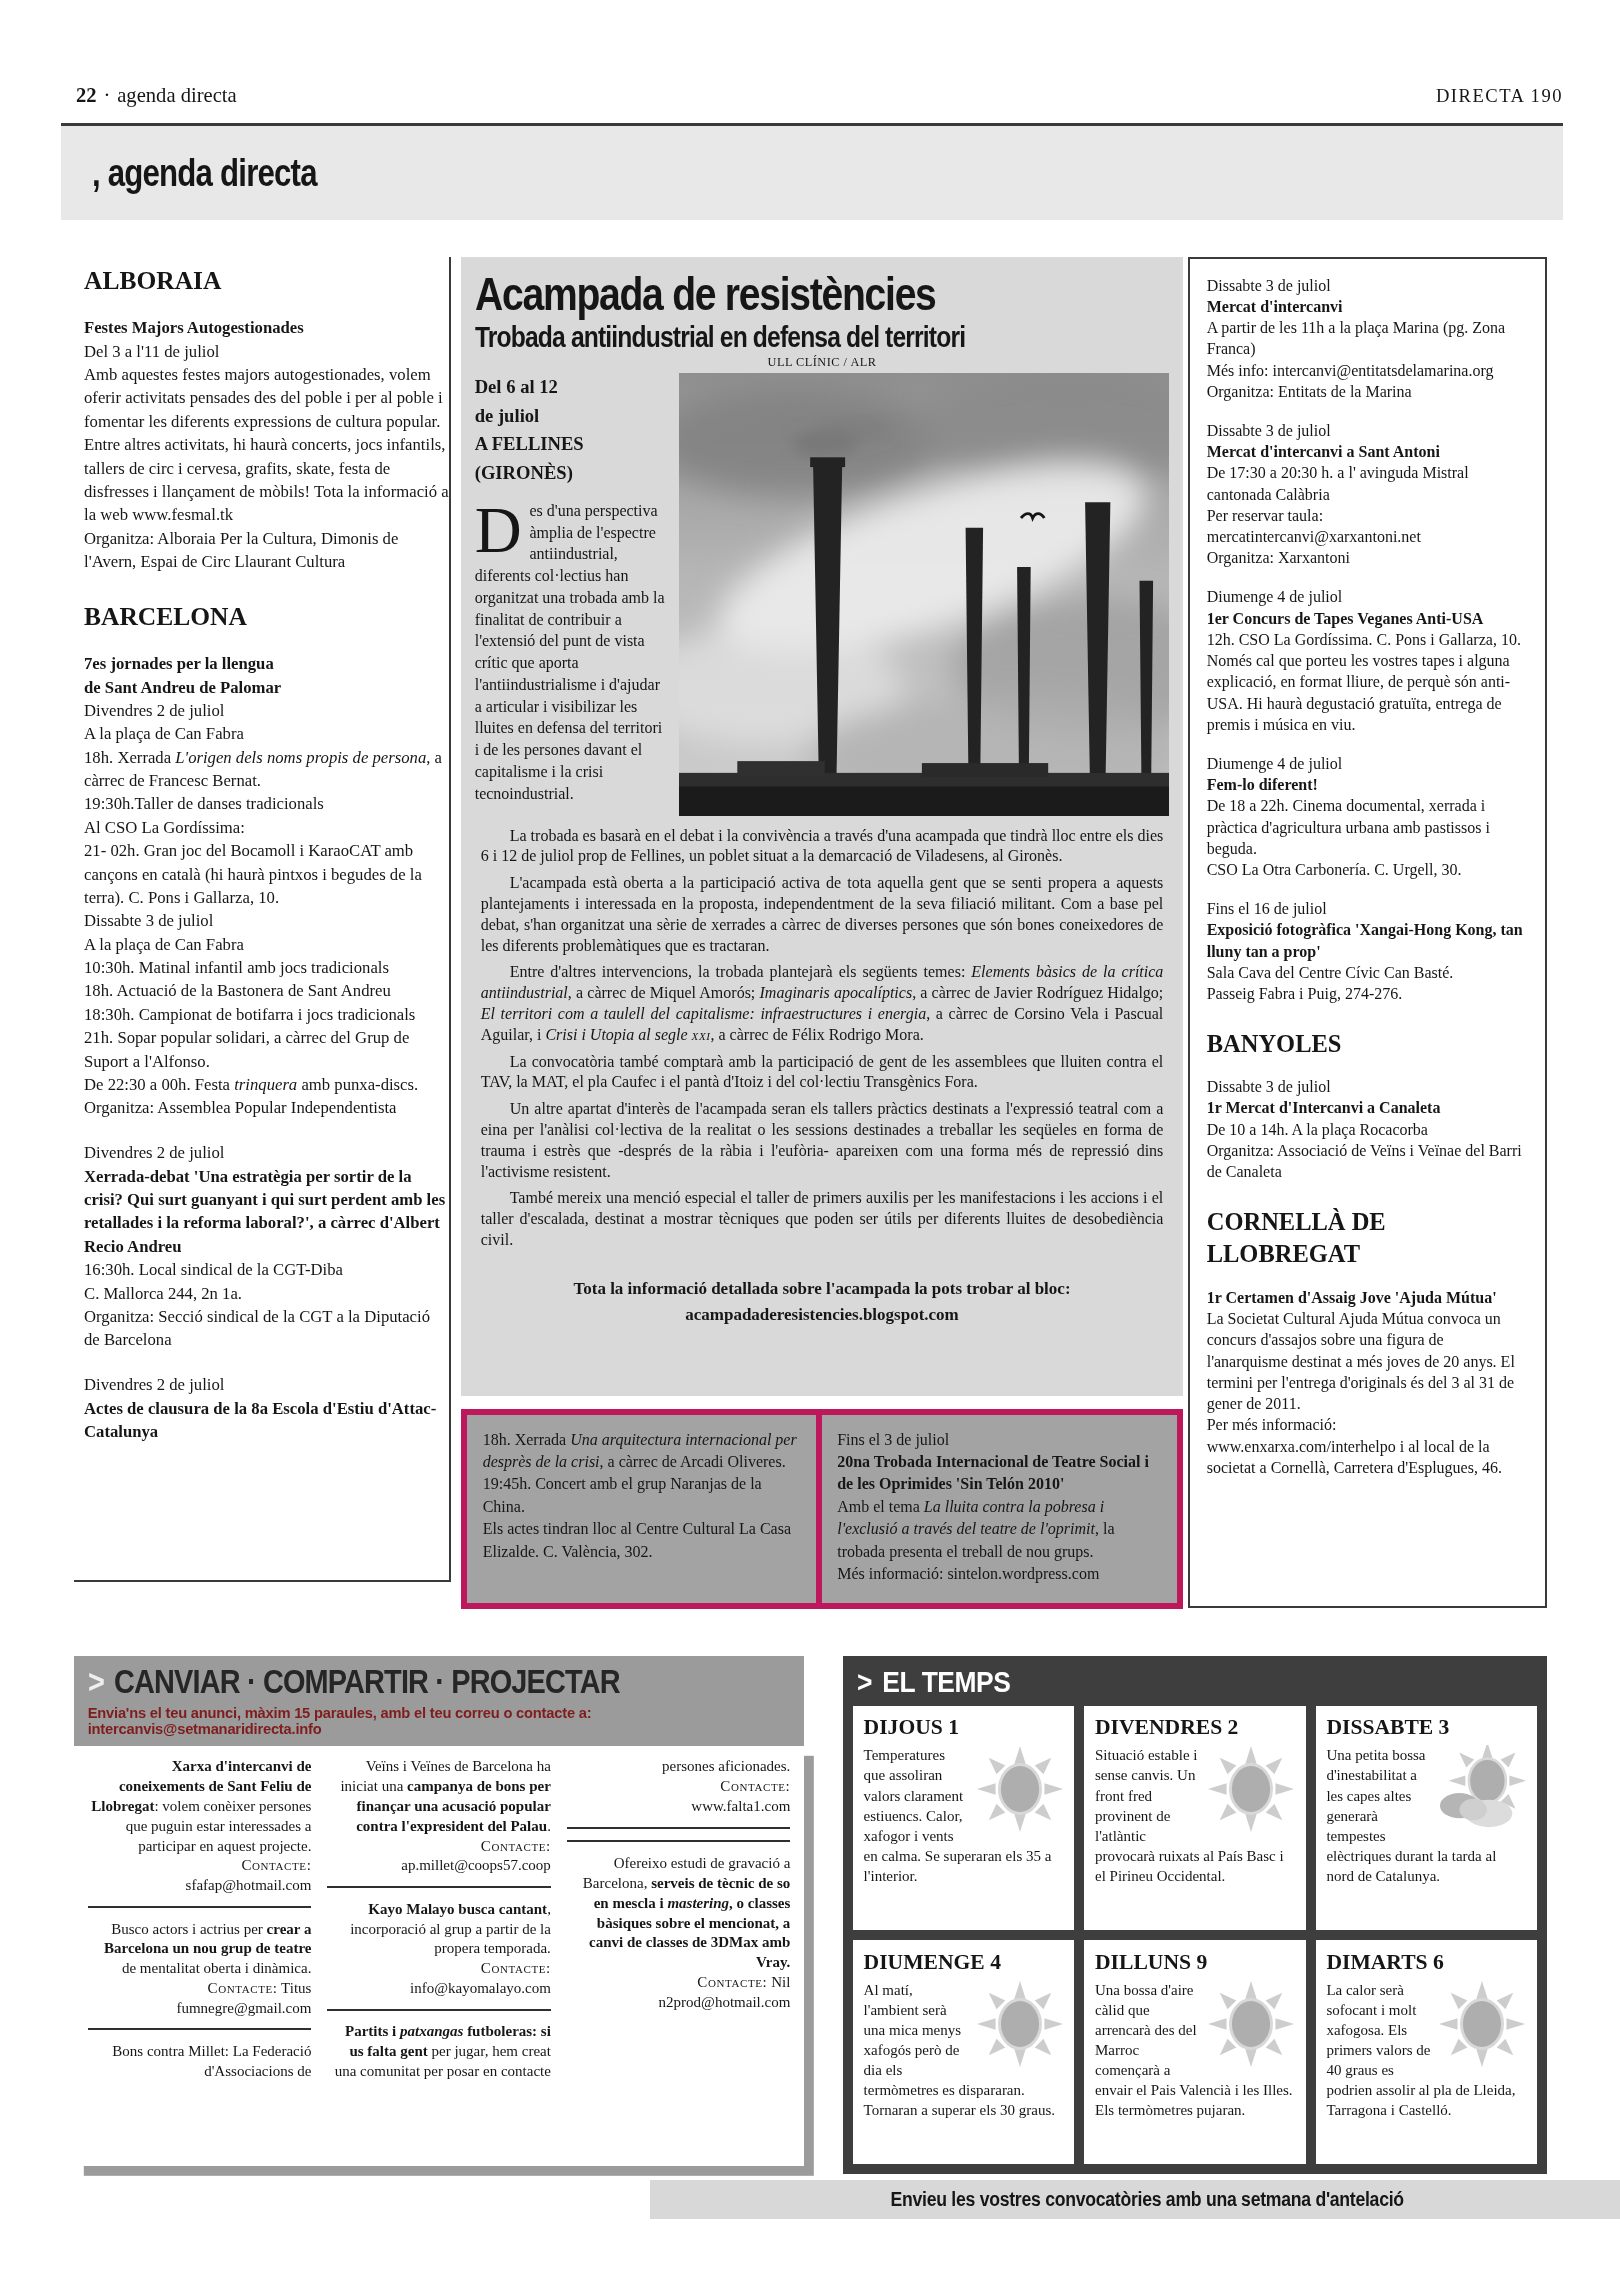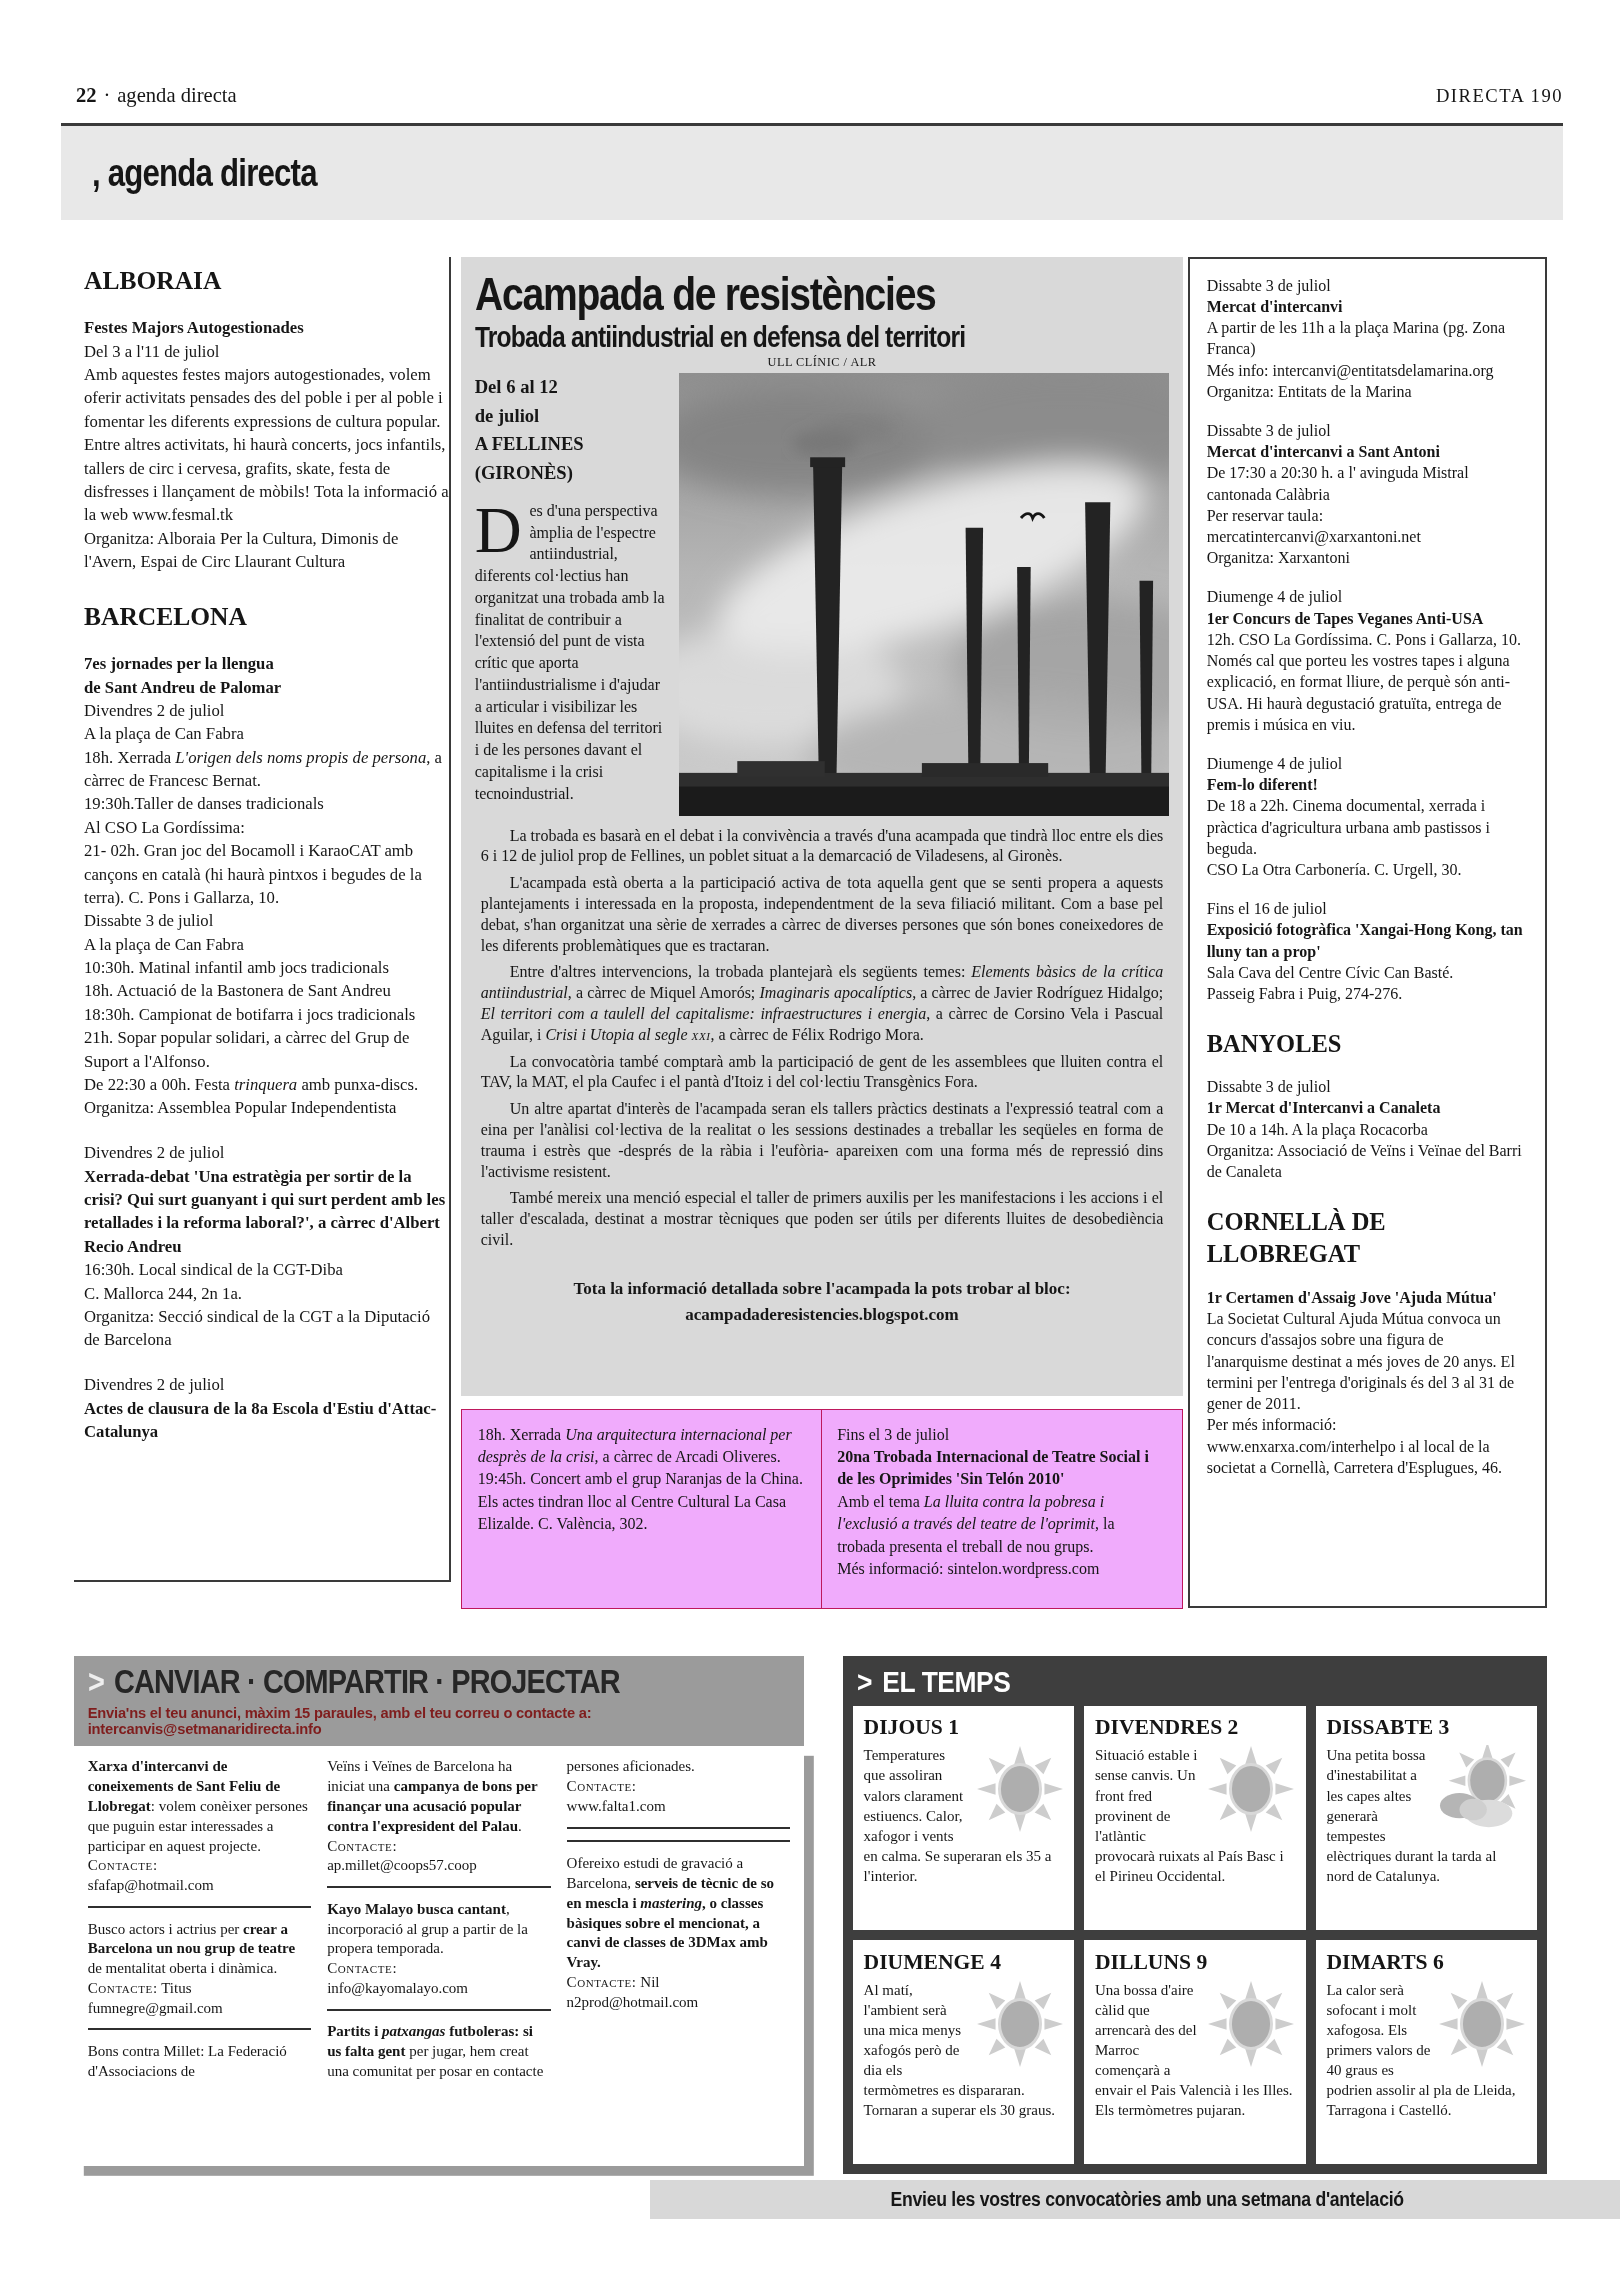--- a/index.html
+++ b/index.html
@@ -43,21 +43,21 @@
   .lead{font-size:16px;line-height:1.36;margin:11.8px 0 0;}
   .dropcap{float:left;font-size:65px;line-height:51px;padding:4.9px 7.8px 0 0;}
   .photo{flex:1;height:443px;}
   .photo svg{width:100%;height:100%;display:block;}
   .article-body{margin-top:9.8px;font-size:16px;line-height:1.3;text-align:justify;}
   .article-body p{margin:6px;text-indent:29px;}
   .blocinfo{text-align:center;font-weight:bold;font-size:17px;line-height:1.5;margin-top:25.5px;}
 
   
   .center-boxes{position:absolute;left:461px;top:1409px;width:722px;height:200px;display:flex;}
-  .cbox{box-sizing:border-box;border:1px solid #be185d;background:#f0abfc;
+  .cbox{box-sizing:border-box;border:6px solid #be185d;background:#a3a3a3;
         padding:13.7px 15.7px;font-size:16px;line-height:1.4;overflow:hidden;}
   .cbox-left{width:361px;}
   .cbox-right{width:362px;border-left:none;}
 
   
   .right-col{position:absolute;left:1188px;top:257px;width:359px;height:1351px;
              border:2px solid #3a3a3a;box-sizing:border-box;padding:15.7px 16.7px;
              font-size:16px;line-height:1.33;overflow:hidden;}
   .right-col .entry{margin-bottom:17.6px;}
   .right-col .col-heading{font-size:24.5px;margin:23.5px 0 15.7px;}
@@ -67,21 +67,21 @@
   .cl-head{background:#9b9b9b;box-sizing:border-box;padding:5.9px 13.7px 8.8px;}
   .cl-title{display:flex;align-items:center;font-family:"Liberation Sans",sans-serif;
             font-weight:bold;font-size:34px;letter-spacing:-1px;color:#262626;
             transform:scaleX(.85);transform-origin:left;}
   .cl-arrow{color:#efefef;margin-right:11.8px;}
   .cl-sub{font-family:"Liberation Sans",sans-serif;font-weight:bold;font-size:14.7px;
           letter-spacing:-0.2px;color:#7f1d1d;margin-top:4px;}
   .cl-card{background:#ffffff;box-shadow:9.8px 9.8px 0 #9b9b9b;box-sizing:border-box;
            height:420px;padding:11.8px 13.7px;display:flex;gap:15.7px;overflow:hidden;}
   .cl-col{width:226px;font-size:15px;line-height:1.32;}
-  .ad{margin:0 0 7.8px;}
+  .ad{margin:0 0 7.8px;text-align:right;}
   .ad-rule{height:2px;background:#2f2f2f;margin:9.8px 0 11.8px;}
   .sc{font-variant:small-caps;letter-spacing:0.6px;}
 
   
   .weather{position:absolute;left:843px;top:1656px;width:704px;height:518px;background:#3e3e3e;
            box-sizing:border-box;padding:0 9.8px 9.8px;display:flex;flex-direction:column;}
   .w-head{display:flex;align-items:center;color:#fff;padding:8.8px 3.9px 6.9px;}
   .w-head-inner{font-family:"Liberation Sans",sans-serif;font-weight:bold;font-size:30px;
                 letter-spacing:-0.5px;transform:scaleX(.88);transform-origin:left;display:flex;}
   .w-arrow{margin-right:11.8px;}

